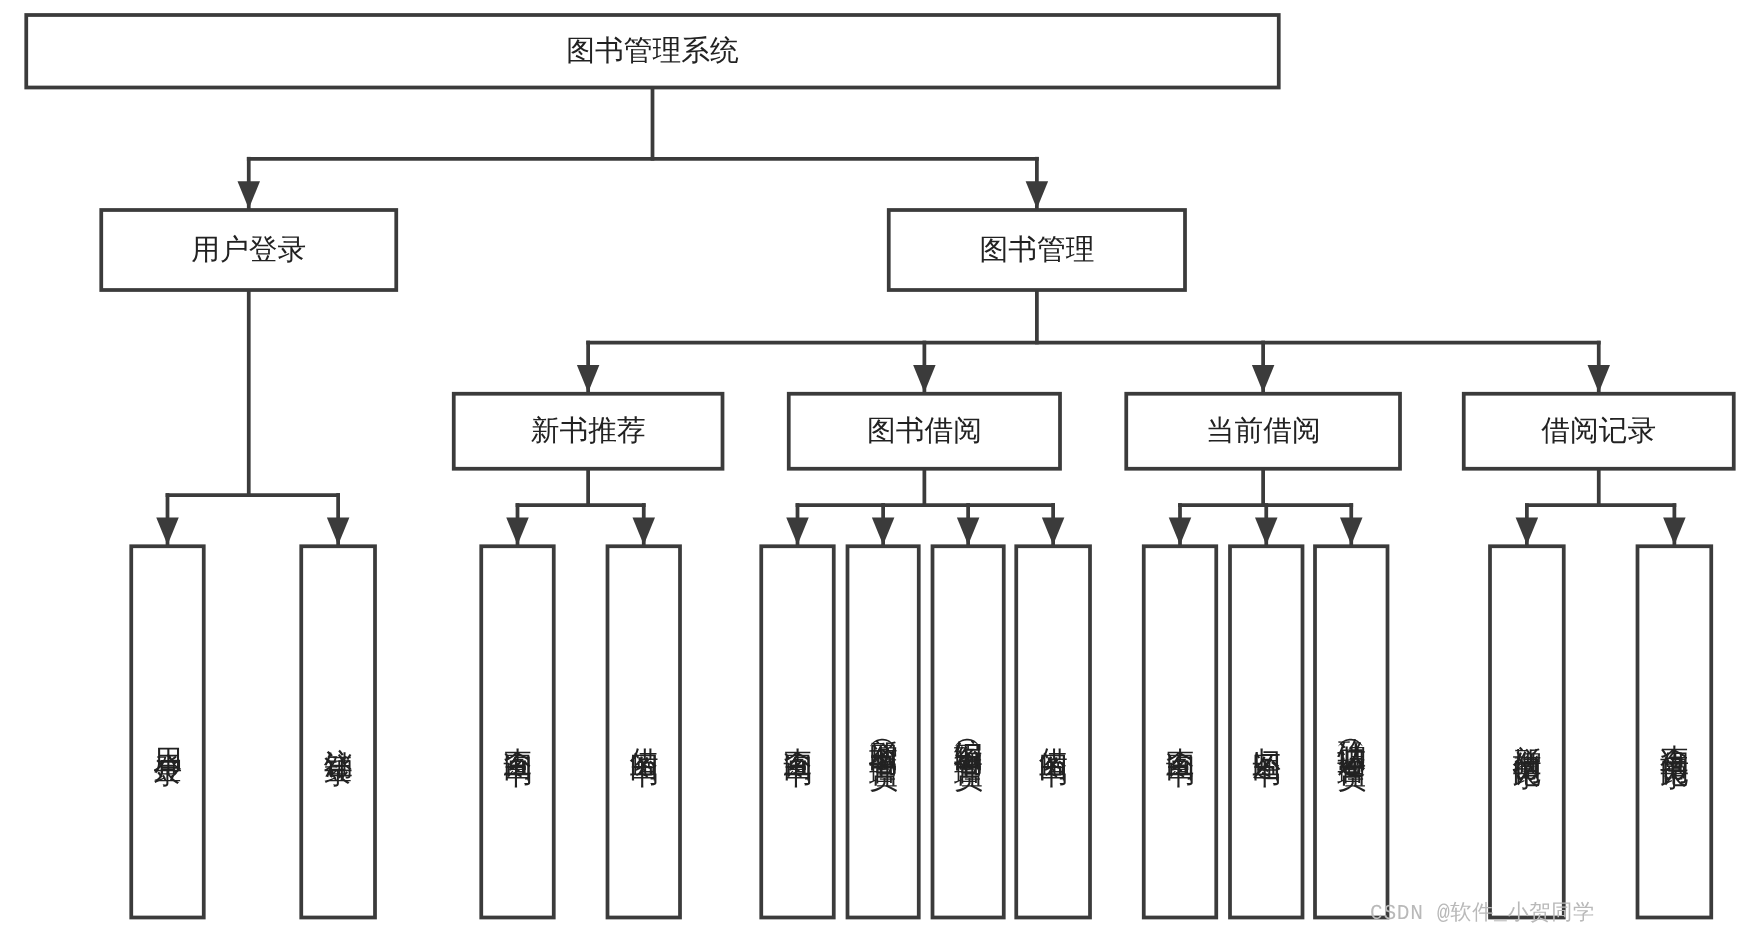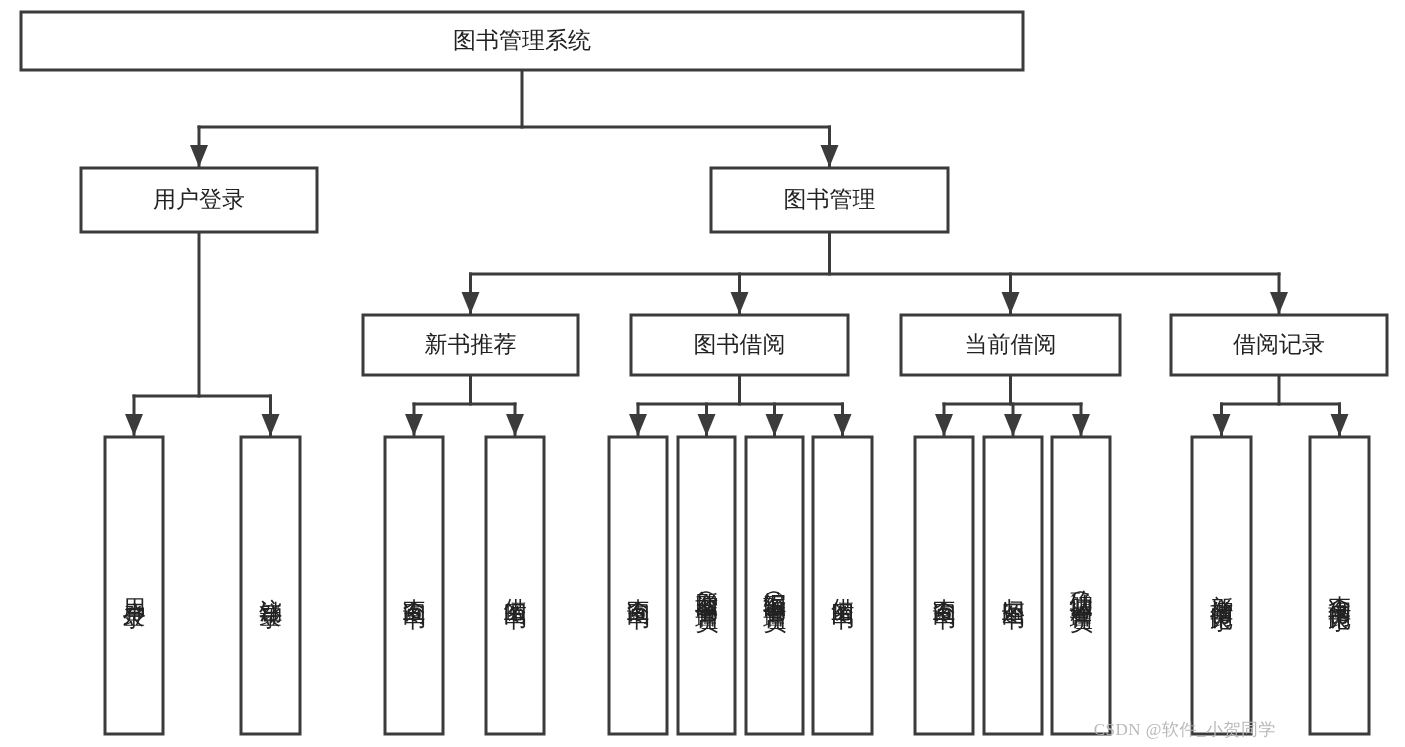--- a/index.html
+++ b/index.html
@@ -63,21 +63,21 @@
     font-size: 23px;
     line-height: 1.28;
     letter-spacing: 3px;
     color: #222222;
     white-space: nowrap;
   }
   .watermark {
     position: absolute;
     right: 10px;
     bottom: 6px;
-    font-family: Liberation Serif, serif;
+    font-family: Liberation Mono, monospace;
     font-size: 17px;
     color: #b9b9b9;
     letter-spacing: 0.5px;
     white-space: nowrap;
   }
 </style>
 </head>
 <body>
 
 <div id="diagram-root">

